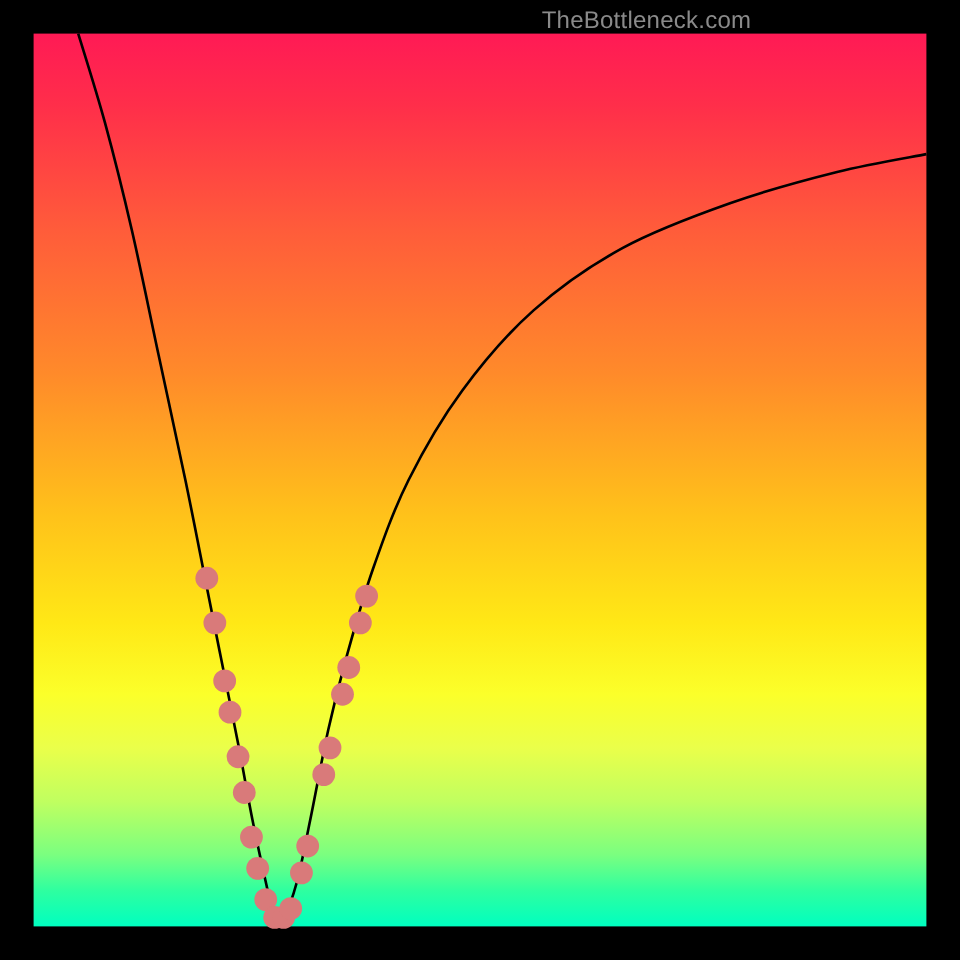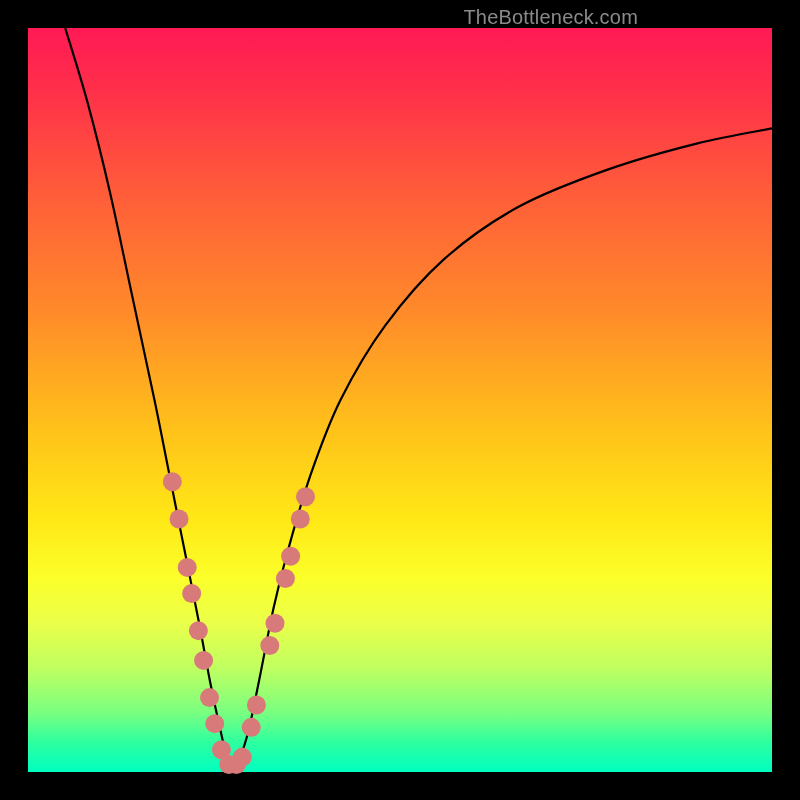--- a/index.html
+++ b/index.html
@@ -8,21 +8,20 @@
     width: 800px;
     height: 800px;
     background: #000;
     overflow: hidden;
   }
   .container {
     position: relative;
     width: 638px;
     height: 800px;
     background: #000;
-    padding-left: 12px;
   }
   .plot-area {
     position: absolute;
     left: 28px;
     top: 28px;
     width: 744px;
     height: 744px;
     background: linear-gradient(to bottom,
       #ff1a55 0%,
       #ff2e4a 8%,

